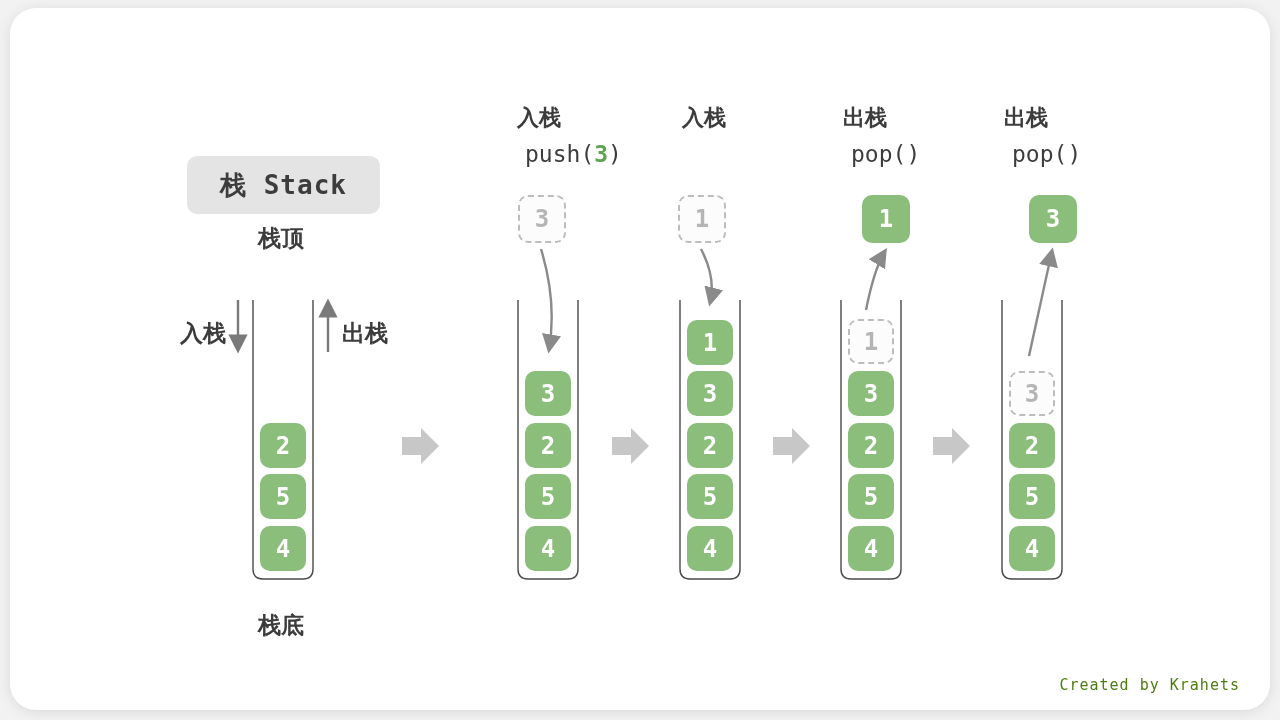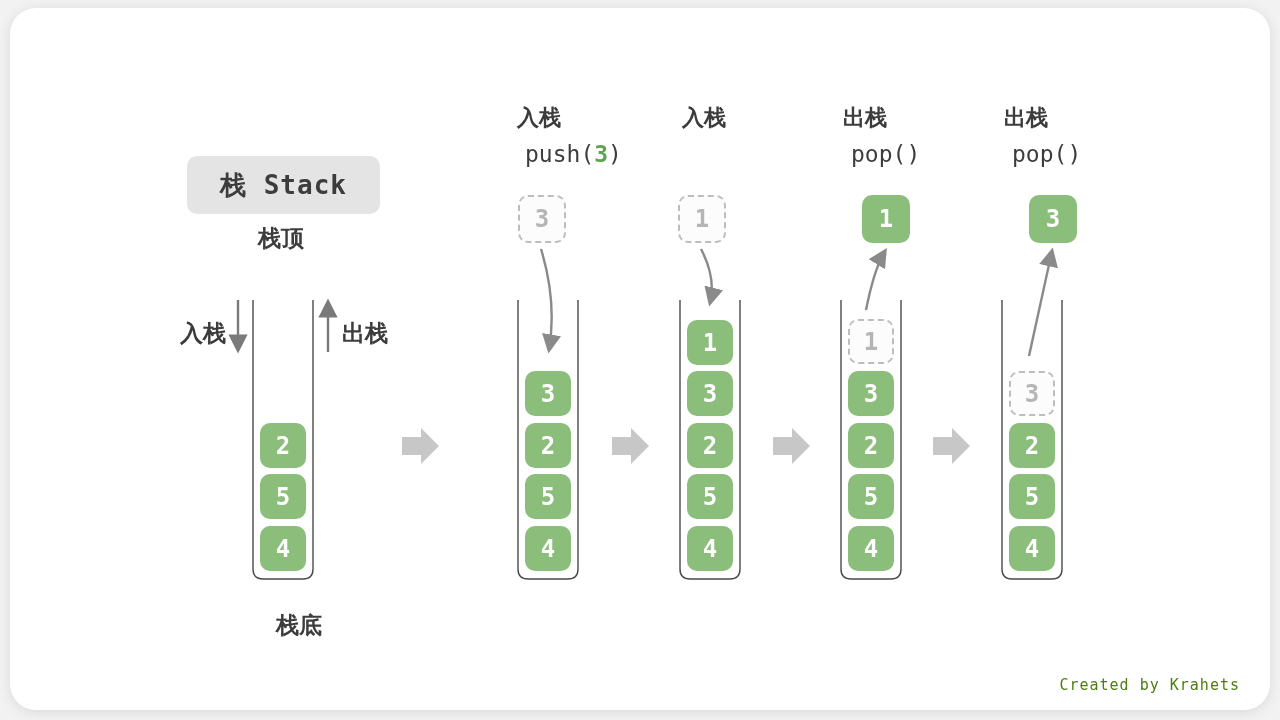--- a/index.html
+++ b/index.html
@@ -114,21 +114,21 @@
     <polygon points="0,9 19,9 19,0 37,18 19,36 19,27 0,27" fill="#C7C7C7"></polygon>
   </g>
   <g transform="translate(933,428)">
     <polygon points="0,9 19,9 19,0 37,18 19,36 19,27 0,27" fill="#C7C7C7"></polygon>
   </g>
 </svg>
 
 <div class="title-box">栈 Stack</div>
 
 <div class="cn" style="left:258px;top:223px;">栈顶</div>
-<div class="cn" style="left:276px;top:610px;">栈底</div>
+<div class="cn" style="left:258px;top:610px;">栈底</div>
 <div class="cn" style="left:180px;top:318px;">入栈</div>
 <div class="cn" style="left:342px;top:318px;">出栈</div>
 
 <div class="op" style="left:517px;">
   <div class="op-name">入栈</div>
   <div class="op-code"><span>push(</span><span class="arg">3</span><span>)</span></div>
 </div>
 <div class="op" style="left:682px;">
   <div class="op-name">入栈</div>
 </div>

